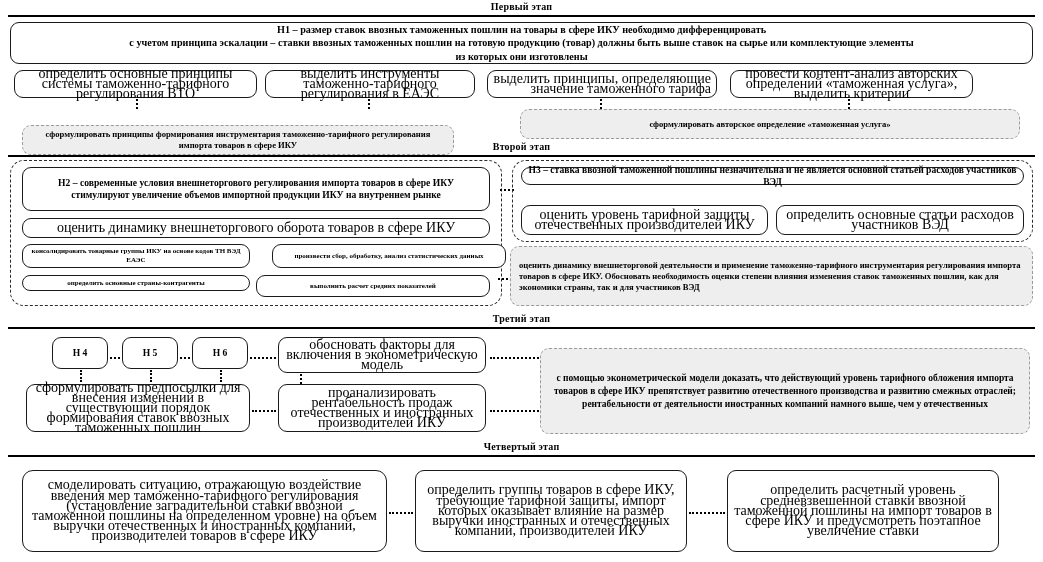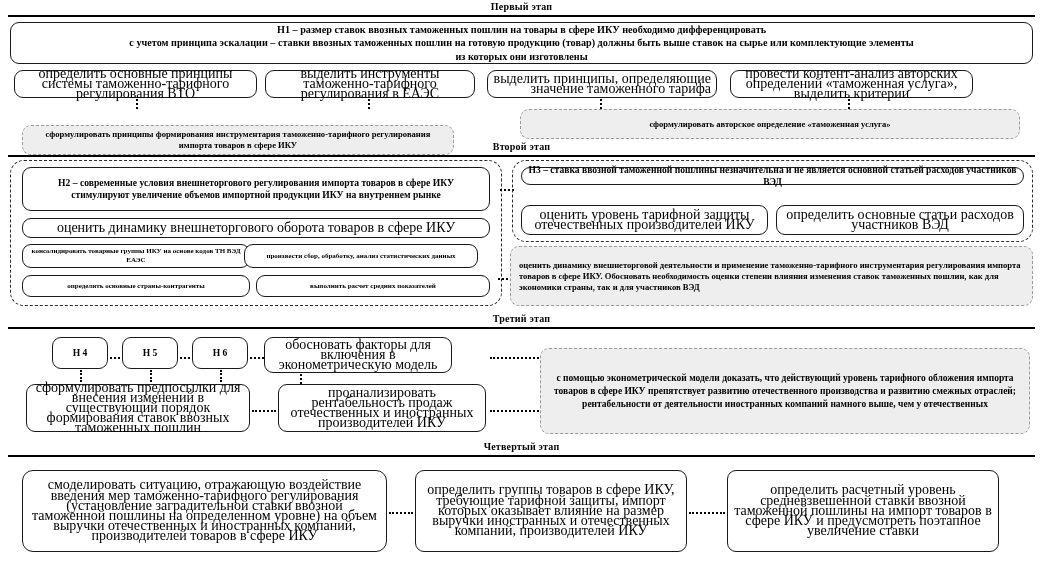--- a/index.html
+++ b/index.html
@@ -130,24 +130,24 @@
 
 <div class="box hyp" style="left:22px;top:167px;width:468px;height:44px;">
   <span>Н2 – современные условия внешнеторгового регулирования импорта товаров в сфере ИКУ стимулируют увеличение объемов импортной продукции ИКУ на внутреннем рынке</span>
 </div>
 <div class="box plain" style="left:22px;top:218px;width:468px;height:20px;">
   <span>оценить динамику внешнеторгового оборота товаров в сфере ИКУ</span>
 </div>
 <div class="box code" style="left:22px;top:244px;width:228px;height:24px;">
   <span>консолидировать товарные группы ИКУ на основе кодов ТН ВЭД ЕАЭС</span>
 </div>
-<div class="box code" style="left:244px;top:244px;width:234px;height:24px;">
+<div class="box code" style="left:272px;top:244px;width:234px;height:24px;">
   <span>произвести сбор, обработку, анализ статистических данных</span>
 </div>
-<div class="box code" style="left:22px;top:275px;width:228px;height:22px;">
+<div class="box code" style="left:22px;top:275px;width:228px;height:16px;">
   <span>определить основные страны-контрагенты</span>
 </div>
 <div class="box code" style="left:256px;top:275px;width:234px;height:22px;">
   <span>выполнить расчет средних показателей</span>
 </div>
 
 <div class="dots-h" style="left:500px;top:189px;width:14px;"></div>
 
 <div class="group" style="left:512px;top:160px;width:521px;height:82px;"></div>
 
@@ -179,21 +179,21 @@
 <div class="box hyp" style="left:122px;top:337px;width:56px;height:32px;">
   <span>Н 5</span>
 </div>
 <div class="dots-h" style="left:180px;top:357px;width:10px;"></div>
 <div class="box hyp" style="left:192px;top:337px;width:56px;height:32px;">
   <span>Н 6</span>
 </div>
 
 <div class="dots-h" style="left:250px;top:357px;width:26px;"></div>
 
-<div class="box plain" style="left:264px;top:337px;width:188px;height:36px;">
+<div class="box plain" style="left:278px;top:337px;width:208px;height:36px;">
   <span>обосновать факторы для включения в эконометрическую модель</span>
 </div>
 
 <div class="dots-v" style="left:80px;top:370px;width:0;height:12px;"></div>
 <div class="dots-v" style="left:150px;top:370px;width:0;height:12px;"></div>
 <div class="dots-v" style="left:220px;top:370px;width:0;height:12px;"></div>
 <div class="dots-v" style="left:300px;top:374px;width:0;height:10px;"></div>
 
 <div class="box plain" style="left:26px;top:384px;width:224px;height:48px;">
   <span>сформулировать предпосылки для внесения изменений в существующий порядок формирования ставок ввозных таможенных пошлин</span>

